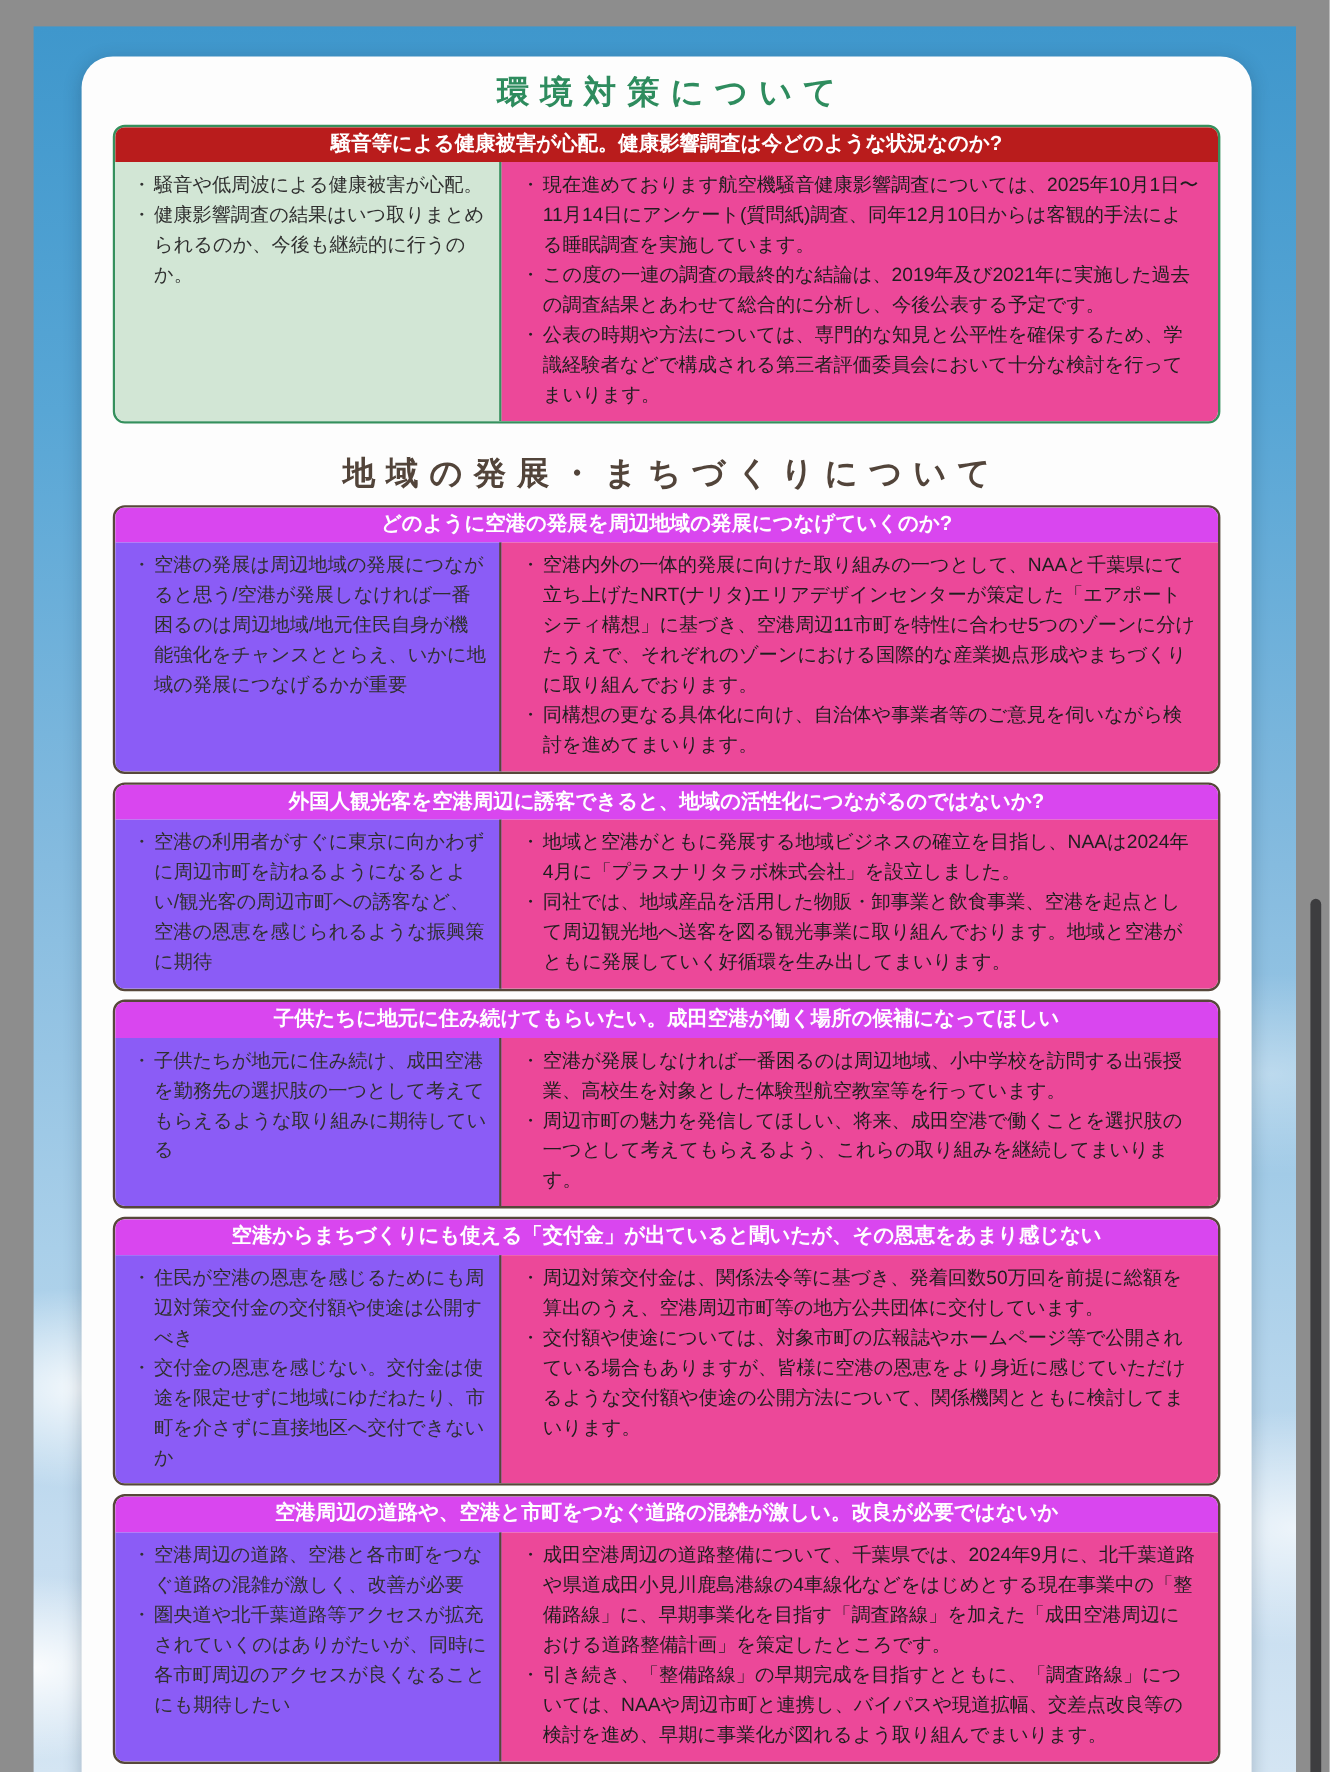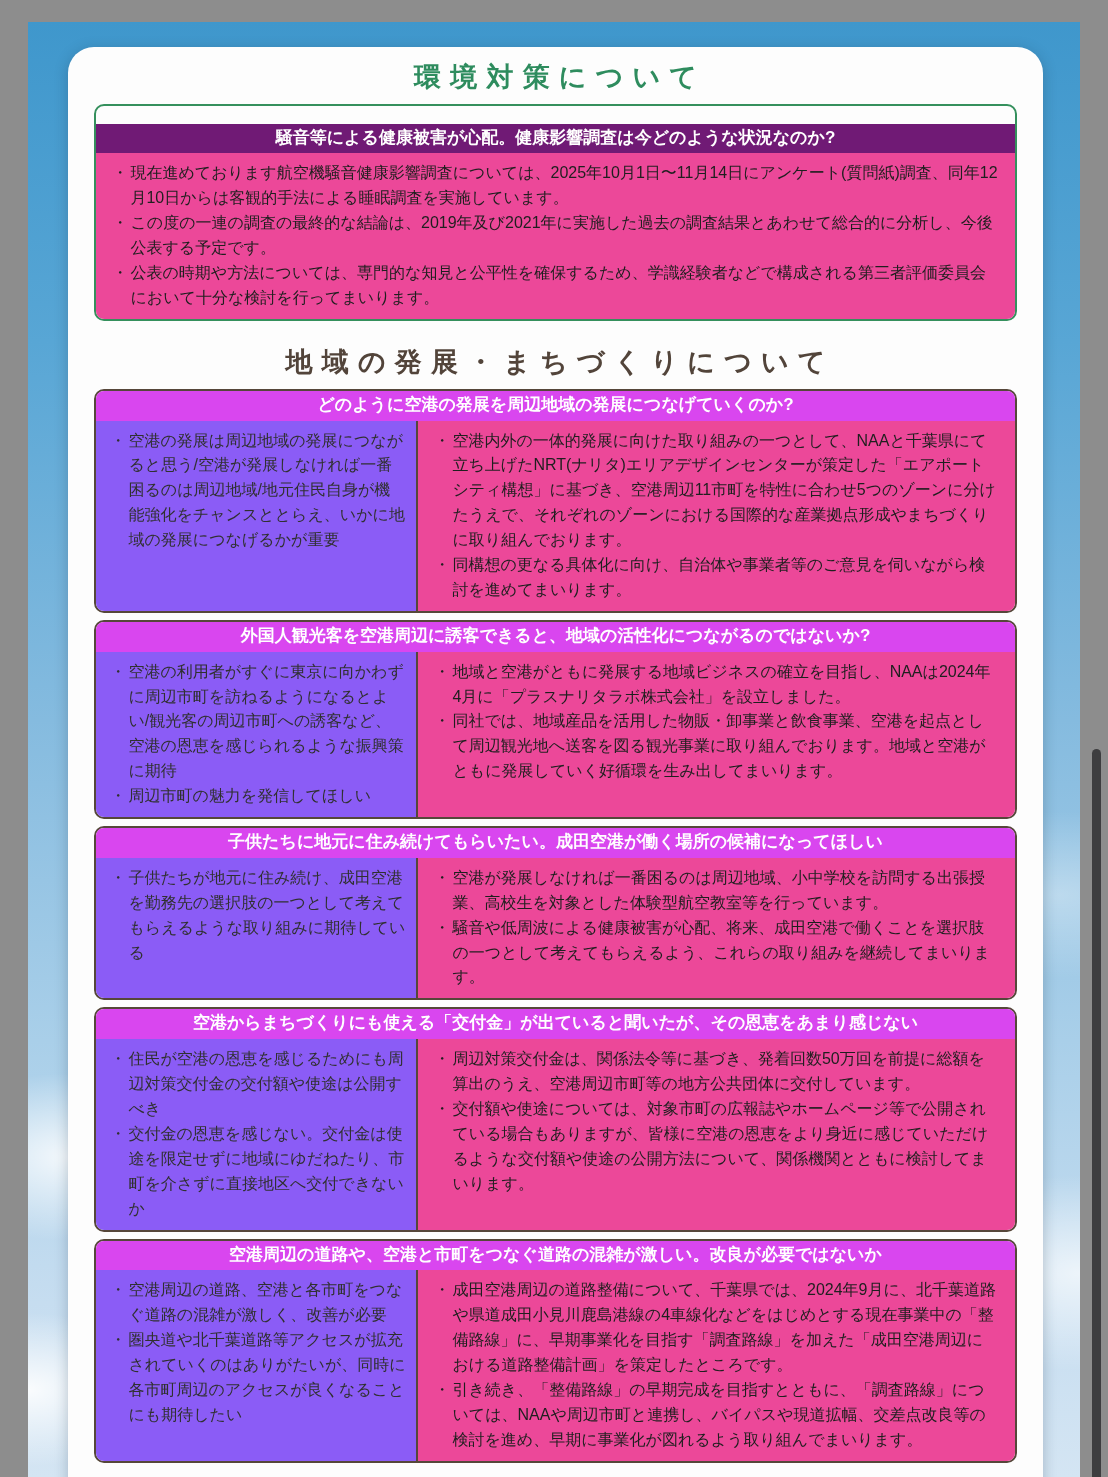--- a/index.html
+++ b/index.html
@@ -48,21 +48,21 @@
   .qa.green-box { border: 2px solid #35905d; }
   .qa.brown-box { border: 2px solid #56473a; }
   .qa-header {
     color: #ffffff;
     font-weight: bold;
     font-size: 17px;
     text-align: center;
     padding: 4px 10px 5px 10px;
     line-height: 1.2;
   }
-  .green-box .qa-header { background: #701a75; margin-top: 18px; }
+  .green-box .qa-header { background: #b91c1c; }
   .brown-box .qa-header { background: #d946ef; }
   .qa-body { display: flex; align-items: stretch; }
   .col { font-size: 16px; line-height: 1.56; }
   .col.left {
     flex: 0 0 322px;
     padding: 8px 10px 8px 14px;
     color: #303030;
   }
   .green-box .col.left { background: #d2e6d5; border-right: 2px solid #35905d; }
   .brown-box .col.left { background: #8b5cf6; border-right: 2px solid #56473a; }
@@ -95,20 +95,24 @@
 <body>
 
 <div class="viewport">
   <div class="card">
 
     <div class="doc-title green">環境対策について</div>
 
     <section class="qa green-box">
       <div class="qa-header">騒音等による健康被害が心配。健康影響調査は今どのような状況なのか?</div>
       <div class="qa-body">
+        <div class="col left">
+          <div class="bullet">騒音や低周波による健康被害が心配。</div>
+          <div class="bullet">健康影響調査の結果はいつ取りまとめられるのか、今後も継続的に行うのか。</div>
+        </div>
         <div class="col right">
           <div class="bullet">現在進めております航空機騒音健康影響調査については、2025年10月1日〜11月14日にアンケート(質問紙)調査、同年12月10日からは客観的手法による睡眠調査を実施しています。</div>
           <div class="bullet">この度の一連の調査の最終的な結論は、2019年及び2021年に実施した過去の調査結果とあわせて総合的に分析し、今後公表する予定です。</div>
           <div class="bullet">公表の時期や方法については、専門的な知見と公平性を確保するため、学識経験者などで構成される第三者評価委員会において十分な検討を行ってまいります。</div>
         </div>
       </div>
     </section>
 
     <div class="doc-title brown">地域の発展・まちづくりについて</div>
 
@@ -123,38 +127,37 @@
           <div class="bullet">同構想の更なる具体化に向け、自治体や事業者等のご意見を伺いながら検討を進めてまいります。</div>
         </div>
       </div>
     </section>
 
     <section class="qa brown-box">
       <div class="qa-header">外国人観光客を空港周辺に誘客できると、地域の活性化につながるのではないか?</div>
       <div class="qa-body">
         <div class="col left">
           <div class="bullet">空港の利用者がすぐに東京に向かわずに周辺市町を訪ねるようになるとよい/観光客の周辺市町への誘客など、空港の恩恵を感じられるような振興策に期待</div>
-          <div class="bullet">周辺市町の魅力を発信してほしい</div>
         </div>
         <div class="col right">
           <div class="bullet">地域と空港がともに発展する地域ビジネスの確立を目指し、NAAは2024年4月に「プラスナリタラボ株式会社」を設立しました。</div>
           <div class="bullet">同社では、地域産品を活用した物販・卸事業と飲食事業、空港を起点として周辺観光地へ送客を図る観光事業に取り組んでおります。地域と空港がともに発展していく好循環を生み出してまいります。</div>
         </div>
       </div>
     </section>
 
     <section class="qa brown-box">
       <div class="qa-header">子供たちに地元に住み続けてもらいたい。成田空港が働く場所の候補になってほしい</div>
       <div class="qa-body">
         <div class="col left">
           <div class="bullet">子供たちが地元に住み続け、成田空港を勤務先の選択肢の一つとして考えてもらえるような取り組みに期待している</div>
         </div>
         <div class="col right">
           <div class="bullet">空港が発展しなければ一番困るのは周辺地域、小中学校を訪問する出張授業、高校生を対象とした体験型航空教室等を行っています。</div>
-          <div class="bullet">騒音や低周波による健康被害が心配、将来、成田空港で働くことを選択肢の一つとして考えてもらえるよう、これらの取り組みを継続してまいります。</div>
+          <div class="bullet">周辺市町の魅力を発信してほしい、将来、成田空港で働くことを選択肢の一つとして考えてもらえるよう、これらの取り組みを継続してまいります。</div>
         </div>
       </div>
     </section>
 
     <section class="qa brown-box">
       <div class="qa-header">空港からまちづくりにも使える「交付金」が出ていると聞いたが、その恩恵をあまり感じない</div>
       <div class="qa-body">
         <div class="col left">
           <div class="bullet">住民が空港の恩恵を感じるためにも周辺対策交付金の交付額や使途は公開すべき</div>
           <div class="bullet">交付金の恩恵を感じない。交付金は使途を限定せずに地域にゆだねたり、市町を介さずに直接地区へ交付できないか</div>

